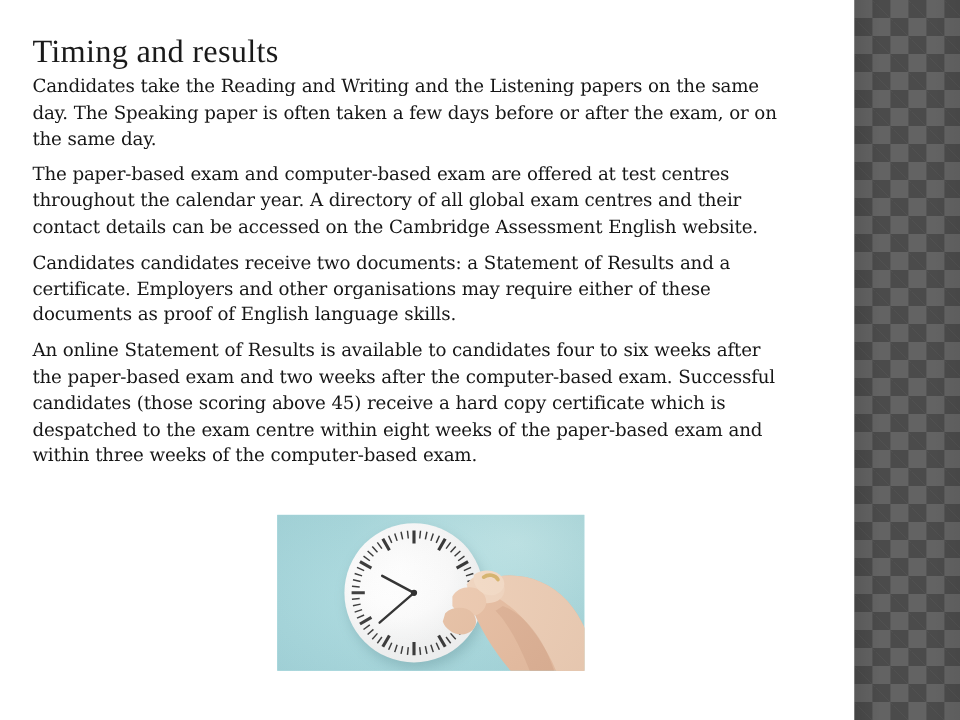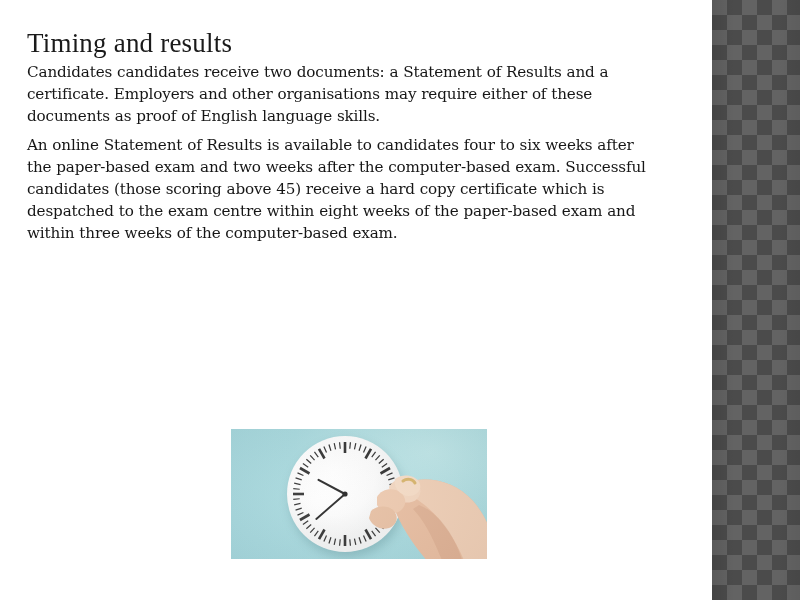--- a/index.html
+++ b/index.html
@@ -154,20 +154,22 @@
 </head>
 <body>
 
 <div id="slide">
 
   <div id="content">
 
     <h1 id="title">Timing and results</h1>
 
     <div id="body-copy">
+      <p class="para">Candidates take the Reading and Writing and the Listening papers on the same day. The Speaking paper is often taken a few days before or after the exam, or on the same day.</p>
+      <p class="para">The paper-based exam and computer-based exam are offered at test centres throughout the calendar year. A directory of all global exam centres and their contact details can be accessed on the Cambridge Assessment English website.</p>
       <p class="para">Candidates candidates receive two documents: a Statement of Results and a certificate. Employers and other organisations may require either of these documents as proof of English language skills.</p>
       <p class="para">An online Statement of Results is available to candidates four to six weeks after the paper-based exam and two weeks after the computer-based exam. Successful candidates (those scoring above 45) receive a hard copy certificate which is despatched to the exam centre within eight weeks of the paper-based exam and within three weeks of the computer-based exam.</p>
     </div>
 
     <div id="photo">
       <div id="photo-bg" class="noclick"></div>
 
       <div id="clock" class="noclick">
         <div id="clock-shadow"></div>
         <div id="clock-face"></div>

